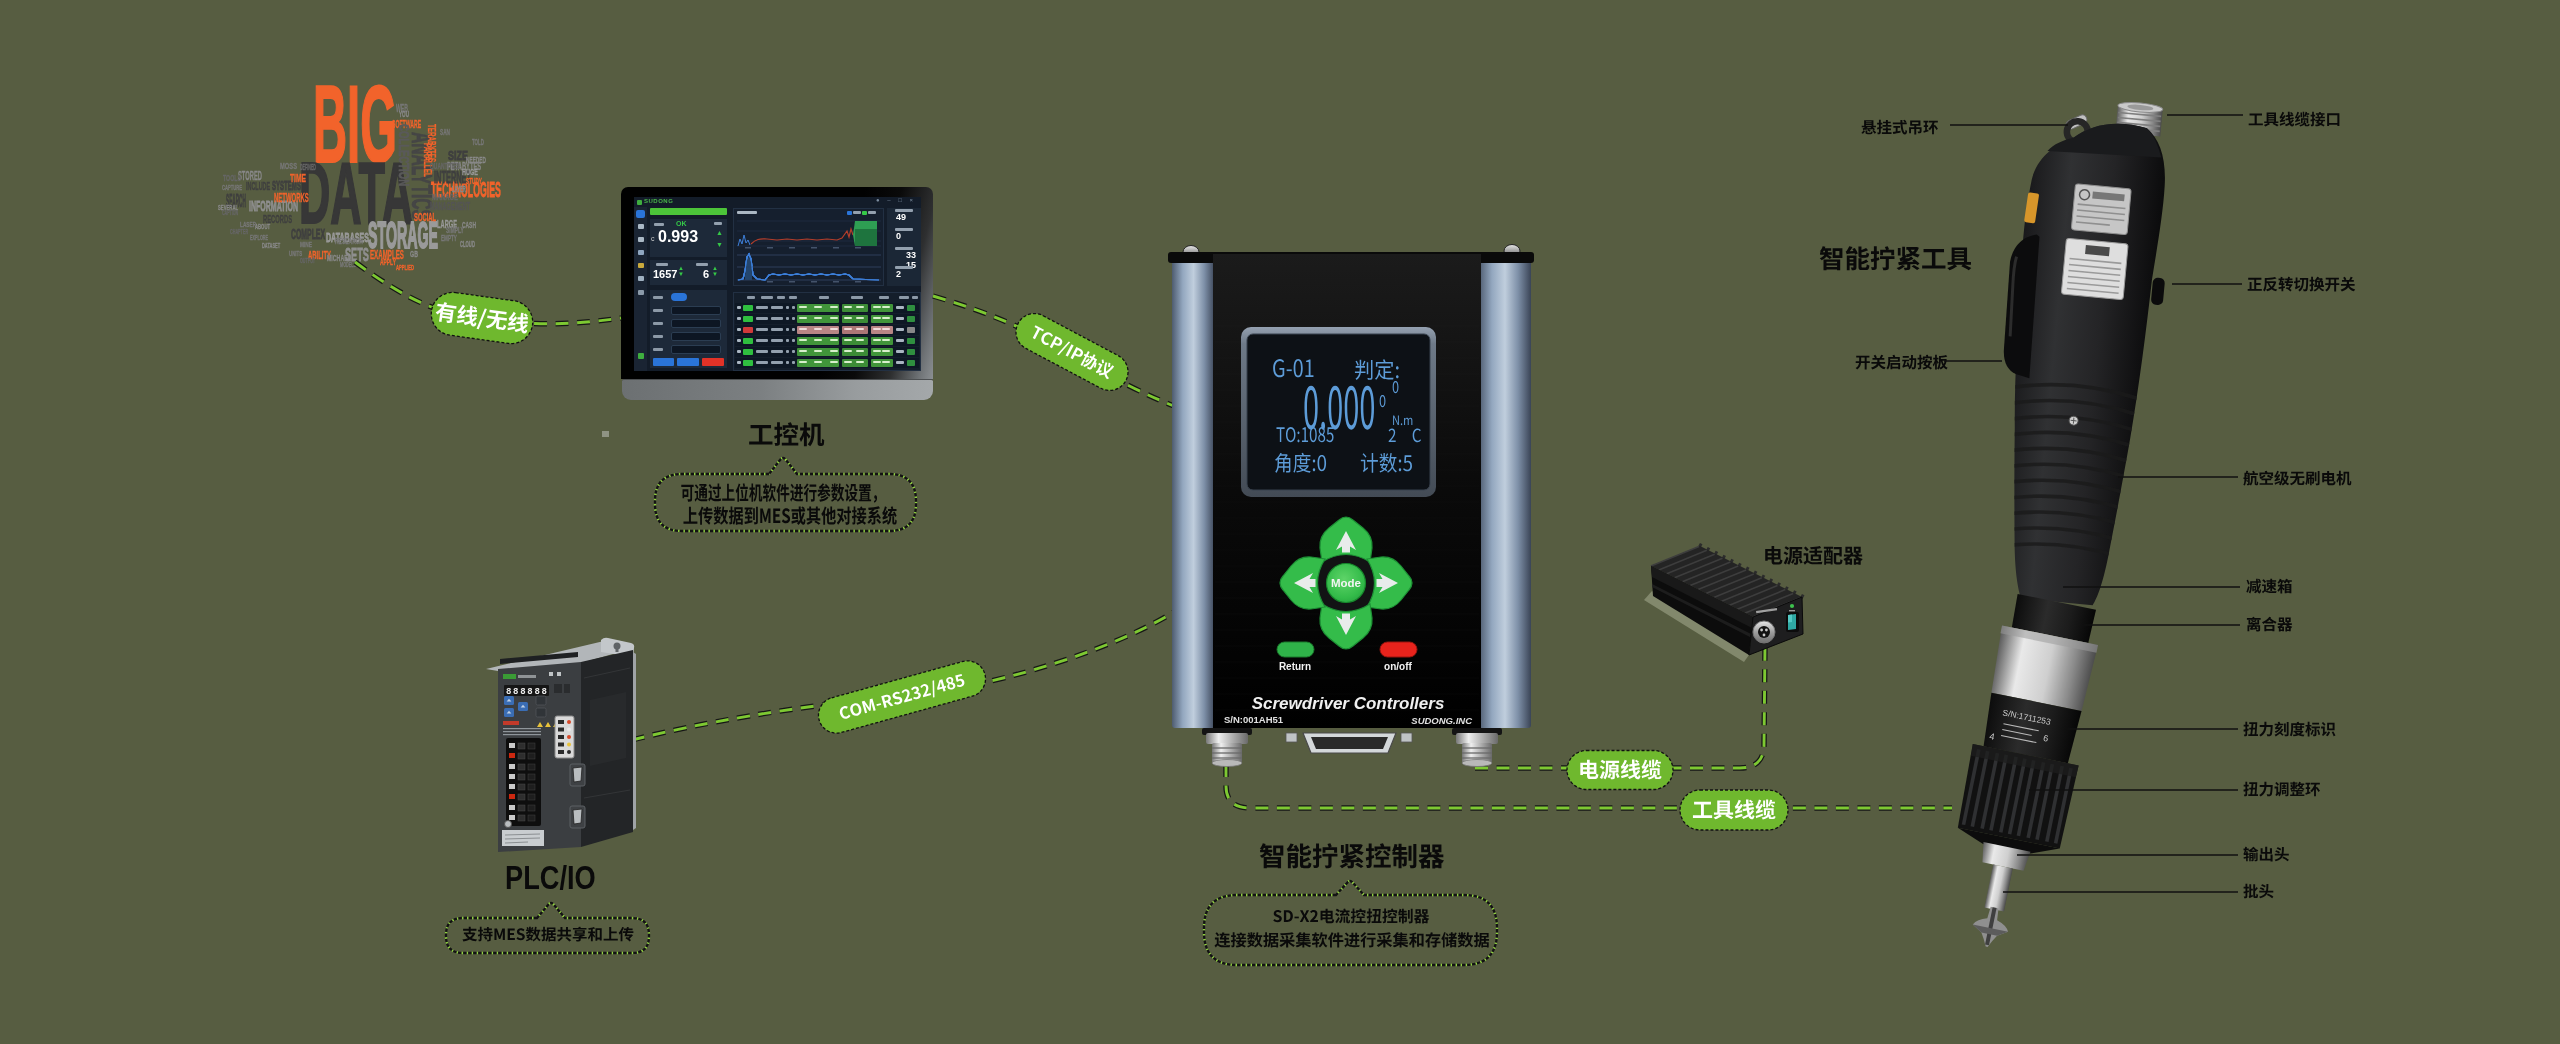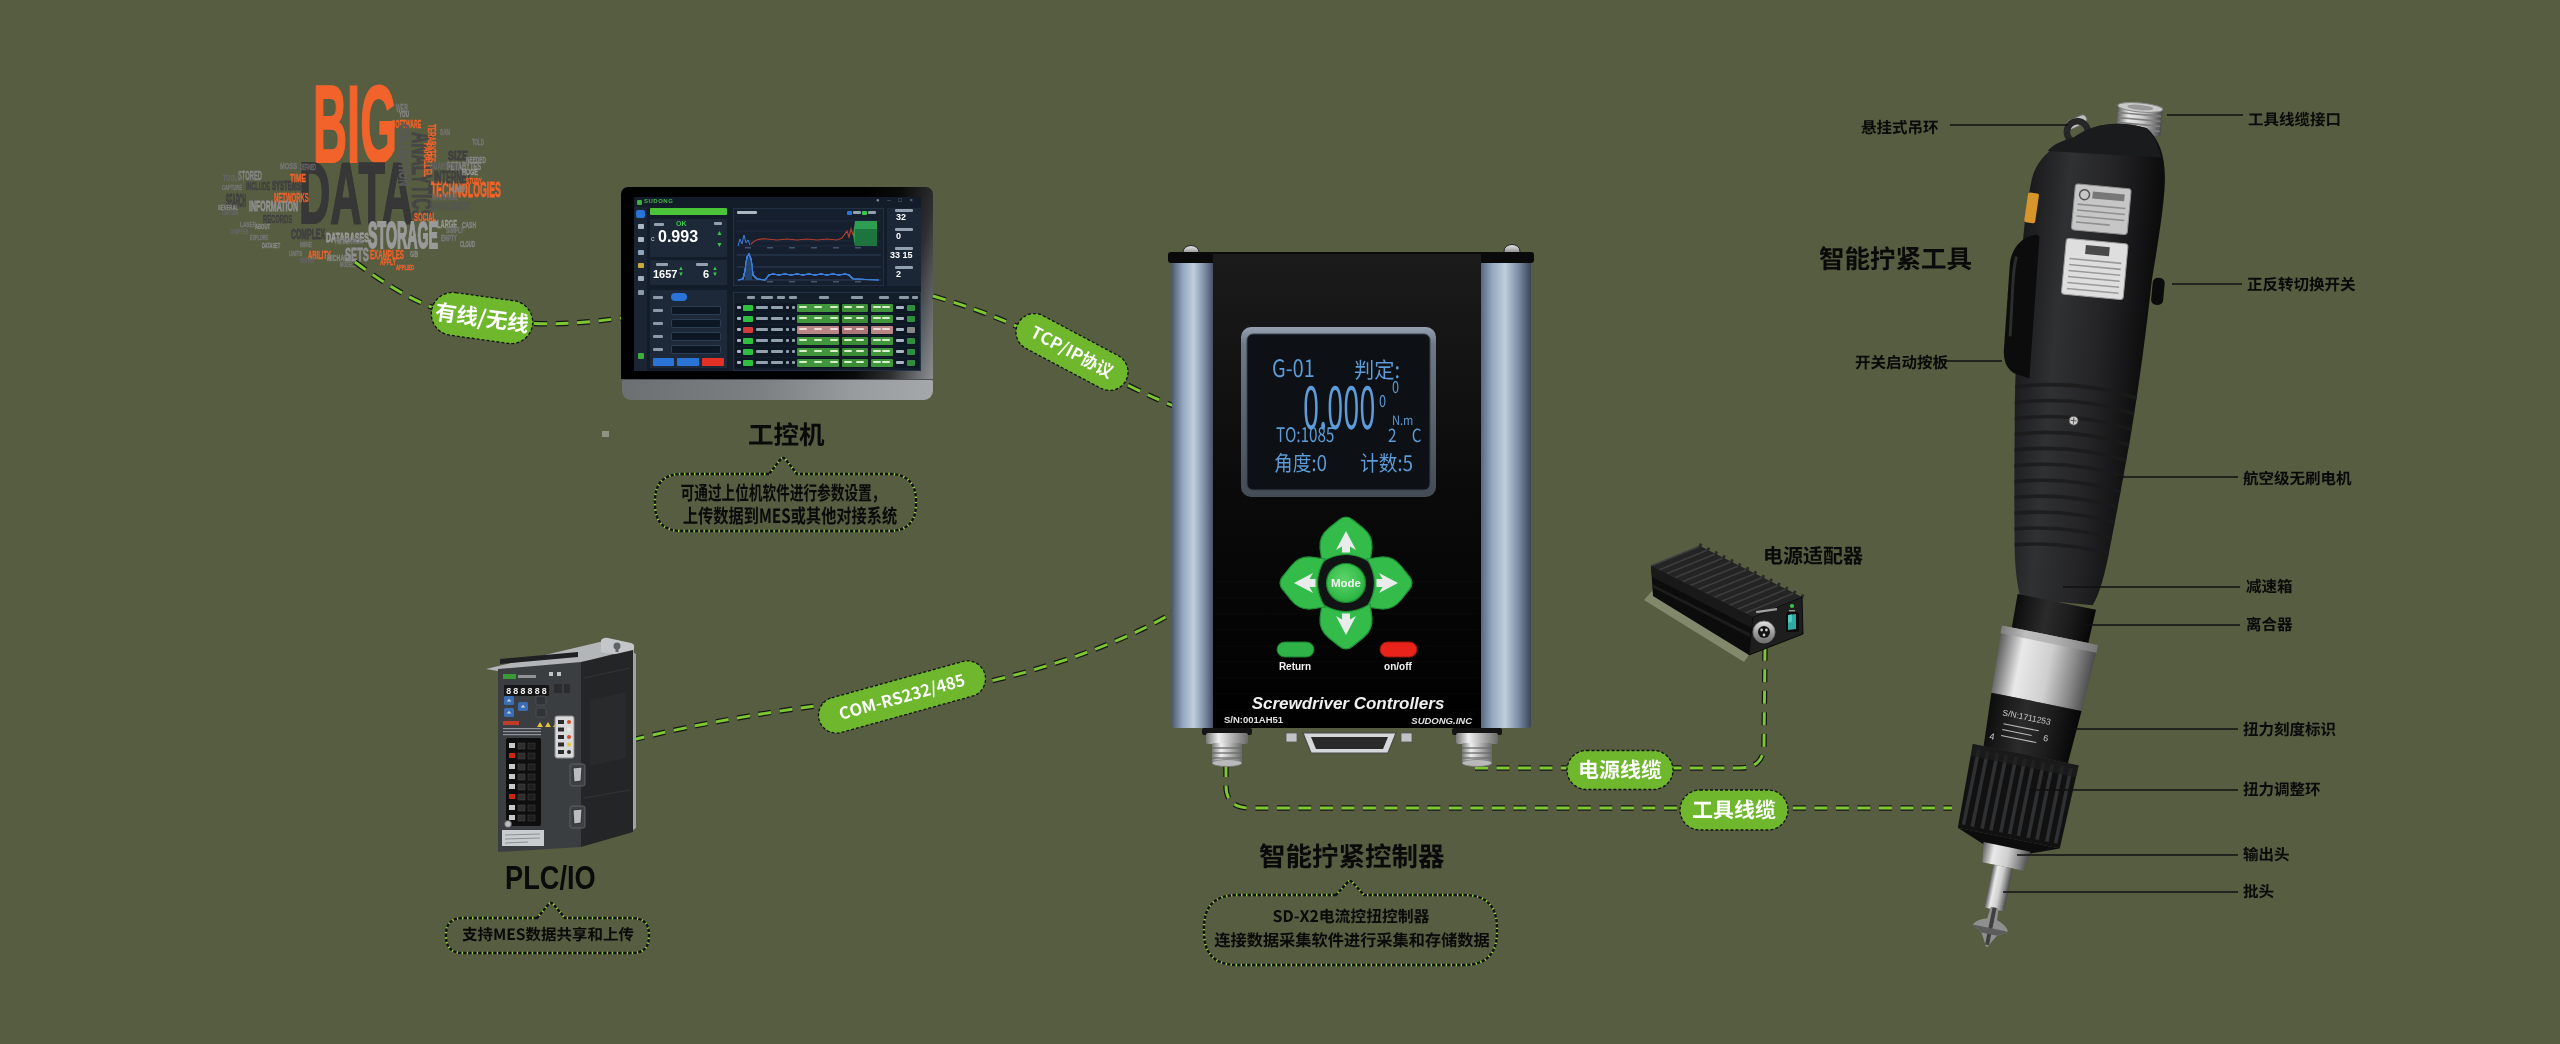--- a/index.html
+++ b/index.html
@@ -126,25 +126,25 @@
                   <line y1="29" x2="144" y2="29"></line>
                 </g>
                 <path d="M1,29 L6,28 8,20 10,6 12,3 14,8 16,24 20,28 28,29 32,24 36,23 42,24 48,23 54,24 60,23 66,24 72,23 78,24 84,23 90,24 96,23 102,24 108,23 112,24 116,28 142,29" fill="none" stroke="#3d7fd9" stroke-width="1.2"></path>
                 <path d="M8,29 L10,10 L12,6 L14,12 L15,29 Z" fill="#24466e" opacity="0.8"></path>
                 <rect x="118" y="30" width="6" height="1.5" fill="#44536a"></rect>
               </svg>
             </svg>
           </svg>
         </svg>
       </svg><div style="position:absolute;left:253px;top:11px;width:34px;height:78px;background:#1b2736"></div><i style="position:absolute;left:261px;top:12px;width:18px;height:3px;background:#93a0ae;border-radius:1px"></i><b style="position:absolute;left:0;top:15px;width:287px;font-size:9px;color:#fff;">
-        <span style="position:absolute;left:262px">32</span>
+        <span style="position:absolute;left:262px">49</span>
       </b><i style="position:absolute;left:261px;top:31px;width:18px;height:3px;background:#93a0ae;border-radius:1px"></i><b style="position:absolute;left:0;top:34px;width:287px;font-size:9px;color:#fff;">
         <span style="position:absolute;left:262px">0</span>
       </b><i style="position:absolute;left:261px;top:50px;width:18px;height:3px;background:#93a0ae;border-radius:1px"></i><b style="position:absolute;left:0;top:53px;width:287px;font-size:9px;color:#fff;">
-        <span style="position:absolute;left:256px">33 15</span>
+        <span style="position:absolute;left:272px">33 15</span>
       </b><i style="position:absolute;left:261px;top:69px;width:18px;height:3px;background:#93a0ae;border-radius:1px"></i><b style="position:absolute;left:0;top:72px;width:287px;font-size:9px;color:#fff;">
         <span style="position:absolute;left:262px">2</span>
       </b><div style="position:absolute;left:99px;top:95px;width:188px;height:79px;background:#141e2b;border:1px solid #223043"></div><i style="position:absolute;left:113px;top:99px;width:8px;height:3px;background:#8c99a7;border-radius:1px"></i><i style="position:absolute;left:127px;top:99px;width:12px;height:3px;background:#8c99a7;border-radius:1px"></i><i style="position:absolute;left:143px;top:99px;width:8px;height:3px;background:#8c99a7;border-radius:1px"></i><i style="position:absolute;left:155px;top:99px;width:8px;height:3px;background:#8c99a7;border-radius:1px"></i><i style="position:absolute;left:185px;top:99px;width:10px;height:3px;background:#8c99a7;border-radius:1px"></i><i style="position:absolute;left:217px;top:99px;width:12px;height:3px;background:#8c99a7;border-radius:1px"></i><i style="position:absolute;left:245px;top:99px;width:10px;height:3px;background:#8c99a7;border-radius:1px"></i><i style="position:absolute;left:265px;top:99px;width:10px;height:3px;background:#8c99a7;border-radius:1px"></i><i style="position:absolute;left:278px;top:99px;width:6px;height:3px;background:#8c99a7;border-radius:1px"></i><div style="position:absolute;left:101px;top:106px;width:184px;height:10px;background:#0e1825"></div><i style="position:absolute;left:103px;top:109px;width:4px;height:3px;background:#aab6c2;border-radius:1px"></i><i style="position:absolute;left:109px;top:108px;width:10px;height:6px;background:#2fbf3f;border-radius:1px"></i><i style="position:absolute;left:122px;top:109px;width:12px;height:3px;background:#93a0ae;border-radius:1px"></i><i style="position:absolute;left:137px;top:109px;width:12px;height:3px;background:#93a0ae;border-radius:1px"></i><i style="position:absolute;left:152px;top:109px;width:3px;height:3px;background:#93a0ae;border-radius:1px"></i><i style="position:absolute;left:158px;top:109px;width:3px;height:3px;background:#93a0ae;border-radius:1px"></i><i style="position:absolute;left:163px;top:107px;width:42px;height:8px;background:#41953a;border-radius:1px"></i><i style="position:absolute;left:208px;top:107px;width:26px;height:8px;background:#3c8c36;border-radius:1px"></i><i style="position:absolute;left:237px;top:107px;width:22px;height:8px;background:#41953a;border-radius:1px"></i><i style="position:absolute;left:165px;top:109px;width:8px;height:1.5px;background:#d8efcc;border-radius:1px"></i><i style="position:absolute;left:180px;top:109px;width:8px;height:1.5px;background:#d8efcc;border-radius:1px"></i><i style="position:absolute;left:196px;top:109px;width:8px;height:1.5px;background:#d8efcc;border-radius:1px"></i><i style="position:absolute;left:210px;top:109px;width:8px;height:1.5px;background:#d8efcc;border-radius:1px"></i><i style="position:absolute;left:222px;top:109px;width:8px;height:1.5px;background:#d8efcc;border-radius:1px"></i><i style="position:absolute;left:239px;top:109px;width:8px;height:1.5px;background:#d8efcc;border-radius:1px"></i><i style="position:absolute;left:248px;top:109px;width:8px;height:1.5px;background:#d8efcc;border-radius:1px"></i><i style="position:absolute;left:262px;top:109px;width:8px;height:3px;background:#aab6c2;border-radius:1px"></i><i style="position:absolute;left:273px;top:108px;width:8px;height:6px;background:#2f8f3f;border-radius:1px"></i><div style="position:absolute;left:101px;top:117px;width:184px;height:10px;background:#0e1825"></div><i style="position:absolute;left:103px;top:120px;width:4px;height:3px;background:#aab6c2;border-radius:1px"></i><i style="position:absolute;left:109px;top:119px;width:10px;height:6px;background:#2fbf3f;border-radius:1px"></i><i style="position:absolute;left:122px;top:120px;width:12px;height:3px;background:#93a0ae;border-radius:1px"></i><i style="position:absolute;left:137px;top:120px;width:12px;height:3px;background:#93a0ae;border-radius:1px"></i><i style="position:absolute;left:152px;top:120px;width:3px;height:3px;background:#93a0ae;border-radius:1px"></i><i style="position:absolute;left:158px;top:120px;width:3px;height:3px;background:#93a0ae;border-radius:1px"></i><i style="position:absolute;left:163px;top:118px;width:42px;height:8px;background:#41953a;border-radius:1px"></i><i style="position:absolute;left:208px;top:118px;width:26px;height:8px;background:#3c8c36;border-radius:1px"></i><i style="position:absolute;left:237px;top:118px;width:22px;height:8px;background:#41953a;border-radius:1px"></i><i style="position:absolute;left:165px;top:120px;width:8px;height:1.5px;background:#d8efcc;border-radius:1px"></i><i style="position:absolute;left:180px;top:120px;width:8px;height:1.5px;background:#d8efcc;border-radius:1px"></i><i style="position:absolute;left:196px;top:120px;width:8px;height:1.5px;background:#d8efcc;border-radius:1px"></i><i style="position:absolute;left:210px;top:120px;width:8px;height:1.5px;background:#d8efcc;border-radius:1px"></i><i style="position:absolute;left:222px;top:120px;width:8px;height:1.5px;background:#d8efcc;border-radius:1px"></i><i style="position:absolute;left:239px;top:120px;width:8px;height:1.5px;background:#d8efcc;border-radius:1px"></i><i style="position:absolute;left:248px;top:120px;width:8px;height:1.5px;background:#d8efcc;border-radius:1px"></i><i style="position:absolute;left:262px;top:120px;width:8px;height:3px;background:#aab6c2;border-radius:1px"></i><i style="position:absolute;left:273px;top:119px;width:8px;height:6px;background:#2f8f3f;border-radius:1px"></i><div style="position:absolute;left:101px;top:128px;width:184px;height:10px;background:#0e1825"></div><i style="position:absolute;left:103px;top:131px;width:4px;height:3px;background:#aab6c2;border-radius:1px"></i><i style="position:absolute;left:109px;top:130px;width:10px;height:6px;background:#d03a3a;border-radius:1px"></i><i style="position:absolute;left:122px;top:131px;width:12px;height:3px;background:#93a0ae;border-radius:1px"></i><i style="position:absolute;left:137px;top:131px;width:12px;height:3px;background:#93a0ae;border-radius:1px"></i><i style="position:absolute;left:152px;top:131px;width:3px;height:3px;background:#93a0ae;border-radius:1px"></i><i style="position:absolute;left:158px;top:131px;width:3px;height:3px;background:#93a0ae;border-radius:1px"></i><i style="position:absolute;left:163px;top:129px;width:42px;height:8px;background:#b98585;border-radius:1px"></i><i style="position:absolute;left:208px;top:129px;width:26px;height:8px;background:#ad7676;border-radius:1px"></i><i style="position:absolute;left:237px;top:129px;width:22px;height:8px;background:#b98585;border-radius:1px"></i><i style="position:absolute;left:165px;top:131px;width:8px;height:1.5px;background:#efdada;border-radius:1px"></i><i style="position:absolute;left:180px;top:131px;width:8px;height:1.5px;background:#efdada;border-radius:1px"></i><i style="position:absolute;left:196px;top:131px;width:8px;height:1.5px;background:#efdada;border-radius:1px"></i><i style="position:absolute;left:210px;top:131px;width:8px;height:1.5px;background:#efdada;border-radius:1px"></i><i style="position:absolute;left:222px;top:131px;width:8px;height:1.5px;background:#efdada;border-radius:1px"></i><i style="position:absolute;left:239px;top:131px;width:8px;height:1.5px;background:#efdada;border-radius:1px"></i><i style="position:absolute;left:248px;top:131px;width:8px;height:1.5px;background:#efdada;border-radius:1px"></i><i style="position:absolute;left:262px;top:131px;width:8px;height:3px;background:#aab6c2;border-radius:1px"></i><i style="position:absolute;left:273px;top:130px;width:8px;height:6px;background:#888;border-radius:1px"></i><div style="position:absolute;left:101px;top:139px;width:184px;height:10px;background:#0e1825"></div><i style="position:absolute;left:103px;top:142px;width:4px;height:3px;background:#aab6c2;border-radius:1px"></i><i style="position:absolute;left:109px;top:141px;width:10px;height:6px;background:#2fbf3f;border-radius:1px"></i><i style="position:absolute;left:122px;top:142px;width:12px;height:3px;background:#93a0ae;border-radius:1px"></i><i style="position:absolute;left:137px;top:142px;width:12px;height:3px;background:#93a0ae;border-radius:1px"></i><i style="position:absolute;left:152px;top:142px;width:3px;height:3px;background:#93a0ae;border-radius:1px"></i><i style="position:absolute;left:158px;top:142px;width:3px;height:3px;background:#93a0ae;border-radius:1px"></i><i style="position:absolute;left:163px;top:140px;width:42px;height:8px;background:#41953a;border-radius:1px"></i><i style="position:absolute;left:208px;top:140px;width:26px;height:8px;background:#3c8c36;border-radius:1px"></i><i style="position:absolute;left:237px;top:140px;width:22px;height:8px;background:#41953a;border-radius:1px"></i><i style="position:absolute;left:165px;top:142px;width:8px;height:1.5px;background:#d8efcc;border-radius:1px"></i><i style="position:absolute;left:180px;top:142px;width:8px;height:1.5px;background:#d8efcc;border-radius:1px"></i><i style="position:absolute;left:196px;top:142px;width:8px;height:1.5px;background:#d8efcc;border-radius:1px"></i><i style="position:absolute;left:210px;top:142px;width:8px;height:1.5px;background:#d8efcc;border-radius:1px"></i><i style="position:absolute;left:222px;top:142px;width:8px;height:1.5px;background:#d8efcc;border-radius:1px"></i><i style="position:absolute;left:239px;top:142px;width:8px;height:1.5px;background:#d8efcc;border-radius:1px"></i><i style="position:absolute;left:248px;top:142px;width:8px;height:1.5px;background:#d8efcc;border-radius:1px"></i><i style="position:absolute;left:262px;top:142px;width:8px;height:3px;background:#aab6c2;border-radius:1px"></i><i style="position:absolute;left:273px;top:141px;width:8px;height:6px;background:#2f8f3f;border-radius:1px"></i><div style="position:absolute;left:101px;top:150px;width:184px;height:10px;background:#0e1825"></div><i style="position:absolute;left:103px;top:153px;width:4px;height:3px;background:#aab6c2;border-radius:1px"></i><i style="position:absolute;left:109px;top:152px;width:10px;height:6px;background:#2fbf3f;border-radius:1px"></i><i style="position:absolute;left:122px;top:153px;width:12px;height:3px;background:#93a0ae;border-radius:1px"></i><i style="position:absolute;left:137px;top:153px;width:12px;height:3px;background:#93a0ae;border-radius:1px"></i><i style="position:absolute;left:152px;top:153px;width:3px;height:3px;background:#93a0ae;border-radius:1px"></i><i style="position:absolute;left:158px;top:153px;width:3px;height:3px;background:#93a0ae;border-radius:1px"></i><i style="position:absolute;left:163px;top:151px;width:42px;height:8px;background:#41953a;border-radius:1px"></i><i style="position:absolute;left:208px;top:151px;width:26px;height:8px;background:#3c8c36;border-radius:1px"></i><i style="position:absolute;left:237px;top:151px;width:22px;height:8px;background:#41953a;border-radius:1px"></i><i style="position:absolute;left:165px;top:153px;width:8px;height:1.5px;background:#d8efcc;border-radius:1px"></i><i style="position:absolute;left:180px;top:153px;width:8px;height:1.5px;background:#d8efcc;border-radius:1px"></i><i style="position:absolute;left:196px;top:153px;width:8px;height:1.5px;background:#d8efcc;border-radius:1px"></i><i style="position:absolute;left:210px;top:153px;width:8px;height:1.5px;background:#d8efcc;border-radius:1px"></i><i style="position:absolute;left:222px;top:153px;width:8px;height:1.5px;background:#d8efcc;border-radius:1px"></i><i style="position:absolute;left:239px;top:153px;width:8px;height:1.5px;background:#d8efcc;border-radius:1px"></i><i style="position:absolute;left:248px;top:153px;width:8px;height:1.5px;background:#d8efcc;border-radius:1px"></i><i style="position:absolute;left:262px;top:153px;width:8px;height:3px;background:#aab6c2;border-radius:1px"></i><i style="position:absolute;left:273px;top:152px;width:8px;height:6px;background:#2f8f3f;border-radius:1px"></i><div style="position:absolute;left:101px;top:161px;width:184px;height:10px;background:#0e1825"></div><i style="position:absolute;left:103px;top:164px;width:4px;height:3px;background:#aab6c2;border-radius:1px"></i><i style="position:absolute;left:109px;top:163px;width:10px;height:6px;background:#2fbf3f;border-radius:1px"></i><i style="position:absolute;left:122px;top:164px;width:12px;height:3px;background:#93a0ae;border-radius:1px"></i><i style="position:absolute;left:137px;top:164px;width:12px;height:3px;background:#93a0ae;border-radius:1px"></i><i style="position:absolute;left:152px;top:164px;width:3px;height:3px;background:#93a0ae;border-radius:1px"></i><i style="position:absolute;left:158px;top:164px;width:3px;height:3px;background:#93a0ae;border-radius:1px"></i><i style="position:absolute;left:163px;top:162px;width:42px;height:8px;background:#41953a;border-radius:1px"></i><i style="position:absolute;left:208px;top:162px;width:26px;height:8px;background:#3c8c36;border-radius:1px"></i><i style="position:absolute;left:237px;top:162px;width:22px;height:8px;background:#41953a;border-radius:1px"></i><i style="position:absolute;left:165px;top:164px;width:8px;height:1.5px;background:#d8efcc;border-radius:1px"></i><i style="position:absolute;left:180px;top:164px;width:8px;height:1.5px;background:#d8efcc;border-radius:1px"></i><i style="position:absolute;left:196px;top:164px;width:8px;height:1.5px;background:#d8efcc;border-radius:1px"></i><i style="position:absolute;left:210px;top:164px;width:8px;height:1.5px;background:#d8efcc;border-radius:1px"></i><i style="position:absolute;left:222px;top:164px;width:8px;height:1.5px;background:#d8efcc;border-radius:1px"></i><i style="position:absolute;left:239px;top:164px;width:8px;height:1.5px;background:#d8efcc;border-radius:1px"></i><i style="position:absolute;left:248px;top:164px;width:8px;height:1.5px;background:#d8efcc;border-radius:1px"></i><i style="position:absolute;left:262px;top:164px;width:8px;height:3px;background:#aab6c2;border-radius:1px"></i><i style="position:absolute;left:273px;top:163px;width:8px;height:6px;background:#2f8f3f;border-radius:1px"></i></rect></div>
 <div style="position:absolute;left:602px;top:431px;width:7px;height:6px;background:#8f9383"></div>
 <svg width="2560" height="1044" viewBox="0 0 2560 1044" style="position:absolute;left:0;top:0">
     <defs>
 <linearGradient id="rail" x1="0" y1="0" x2="1" y2="0">
  <stop offset="0" stop-color="#4e5c70"></stop>
         <stop offset="0.25" stop-color="#93a7bf"></stop>
  <stop offset="0.5" stop-color="#c0cedd"></stop>

